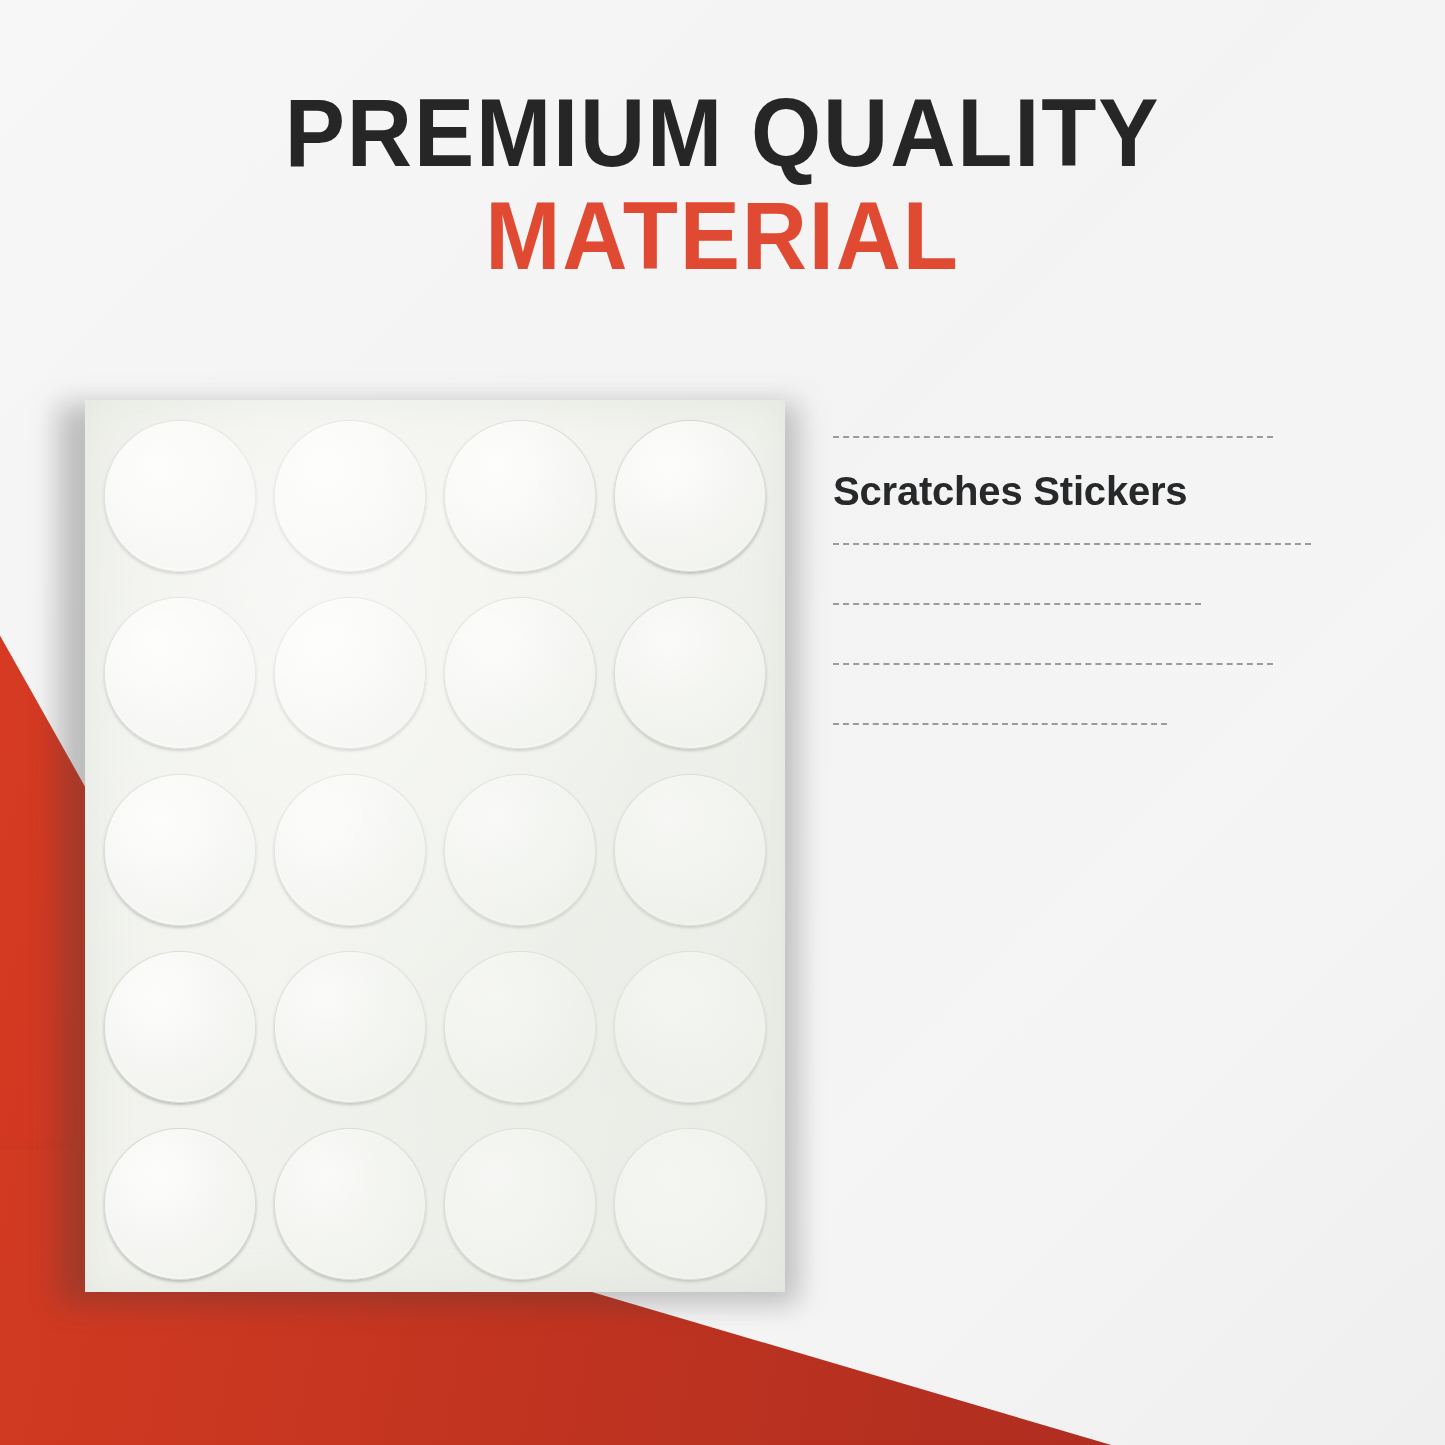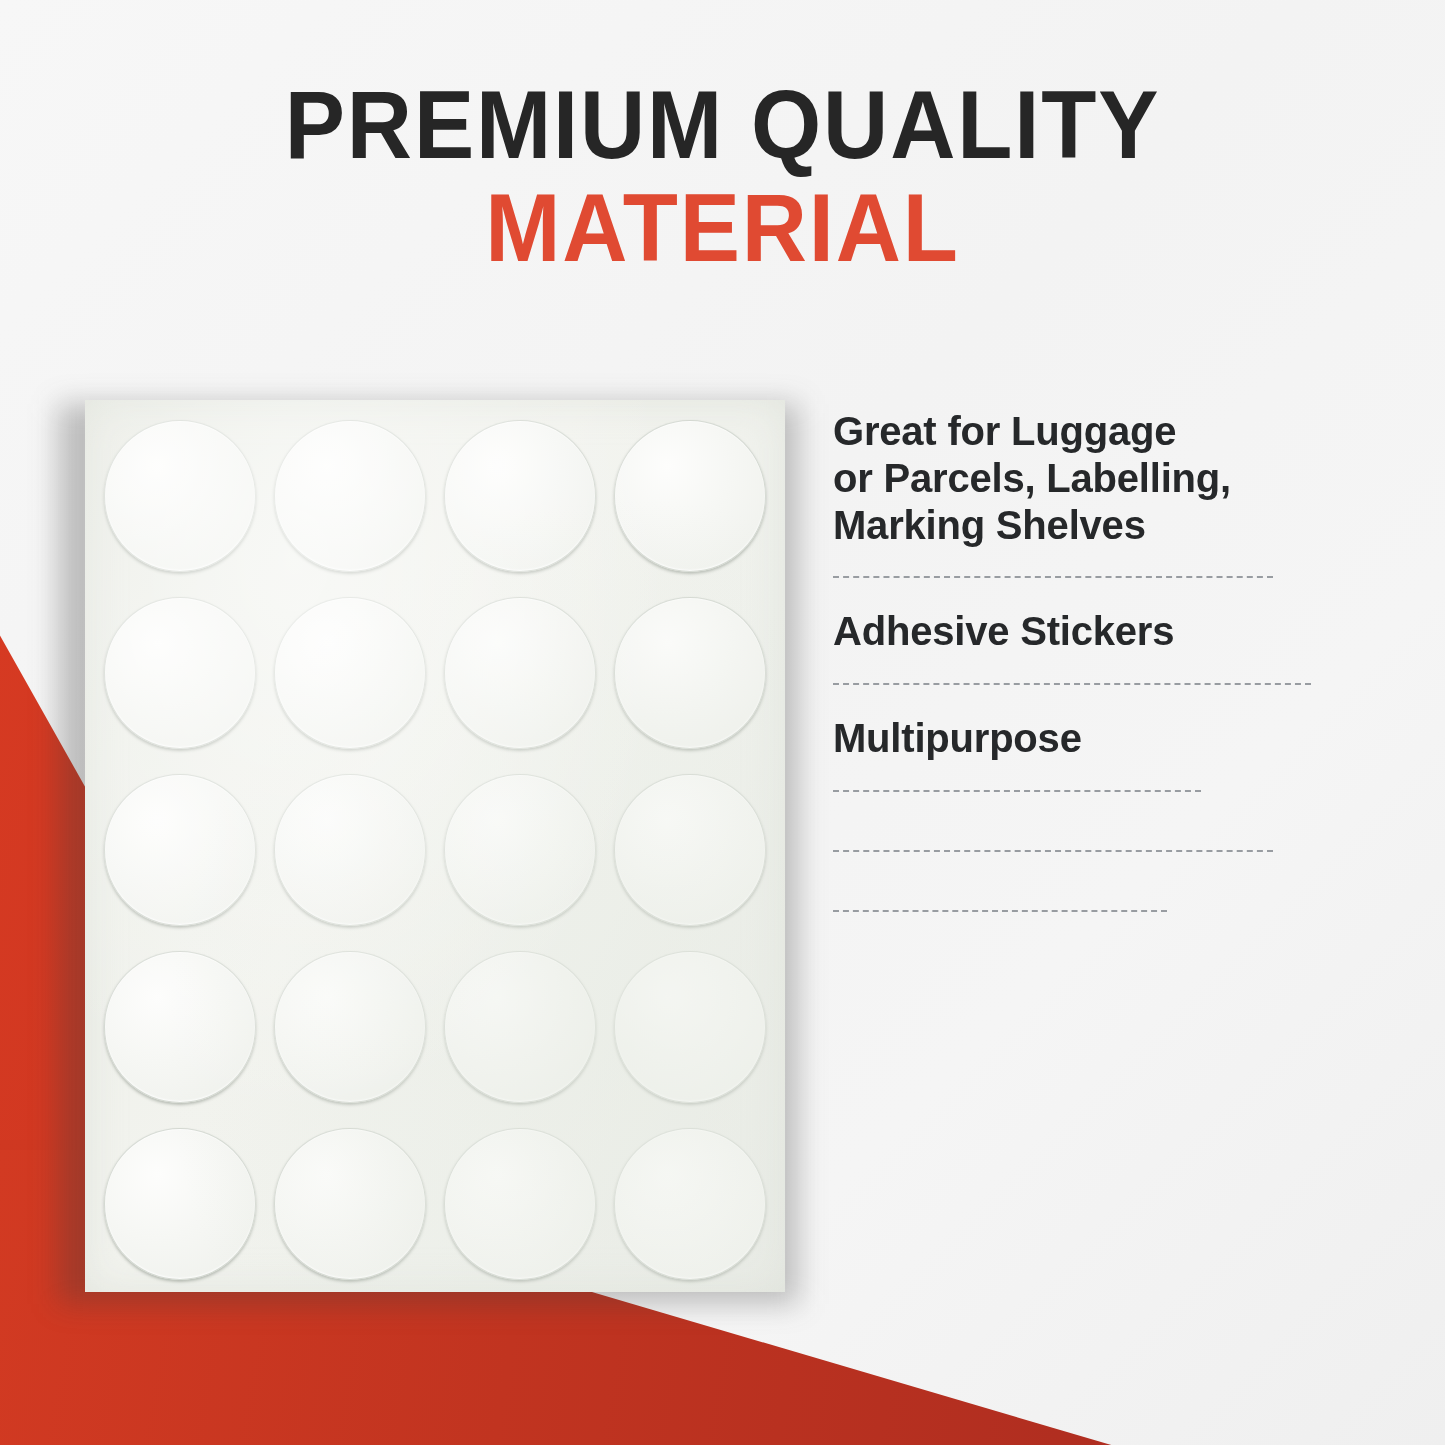--- a/index.html
+++ b/index.html
@@ -44,21 +44,21 @@
     width: 96px;
     height: 305px;
     background: linear-gradient(170deg, #cf3821 0%, #c43520 100%);
     z-index: 1;
   }
 
   
   .heading-wrap {
     position: absolute;
     left: 0;
-    top: 76px;
+    top: 84px;
     width: 1445px;
     text-align: center;
     z-index: 5;
   }
   .heading-line1 {
     font-family: "Liberation Sans Narrow", "Liberation Sans", "DejaVu Sans", sans-serif;
     font-size: 96px;
     font-weight: 700;
     letter-spacing: 2px;
     color: #262626;
@@ -248,45 +248,37 @@
           <div class="dot"></div>
         </div>
       <div class="dot-cell">
           <div class="dot"></div>
         </div>
     </div>
   </div>
 
   <div class="features">
 
+    <div class="sp-1"></div>
+    <div class="divider" style="width:440px"></div>
+    <div class="sp-2"></div>
+
     <div class="feature-item">
-      <div class="feature-text">Great for Luggage
-or Parcels, Labelling,
-Marking Shelves</div>
+      <div class="feature-text">Scratches Stickers</div>
     </div>
     <div class="sp-1"></div>
+    <div class="divider" style="width:478px"></div>
+    <div class="sp-2"></div>
+
+    <div class="sp-1"></div>
+    <div class="divider" style="width:368px"></div>
+    <div class="sp-2"></div>
+
+    <div class="sp-1"></div>
     <div class="divider" style="width:440px"></div>
     <div class="sp-2"></div>
 
-    <div class="feature-item">
-      <div class="feature-text">Adhesive Stickers</div>
-    </div>
-    <div class="sp-1"></div>
-    <div class="divider" style="width:478px"></div>
-    <div class="sp-2"></div>
-
-    <div class="feature-item">
-      <div class="feature-text">Multipurpose</div>
-    </div>
-    <div class="sp-1"></div>
-    <div class="divider" style="width:368px"></div>
-    <div class="sp-2"></div>
-
-    <div class="sp-1"></div>
-    <div class="divider" style="width:440px"></div>
-    <div class="sp-2"></div>
-
     <div class="sp-1"></div>
     <div class="divider" style="width:334px"></div>
 
   </div>
 
 </div>
 
 </body></html>

